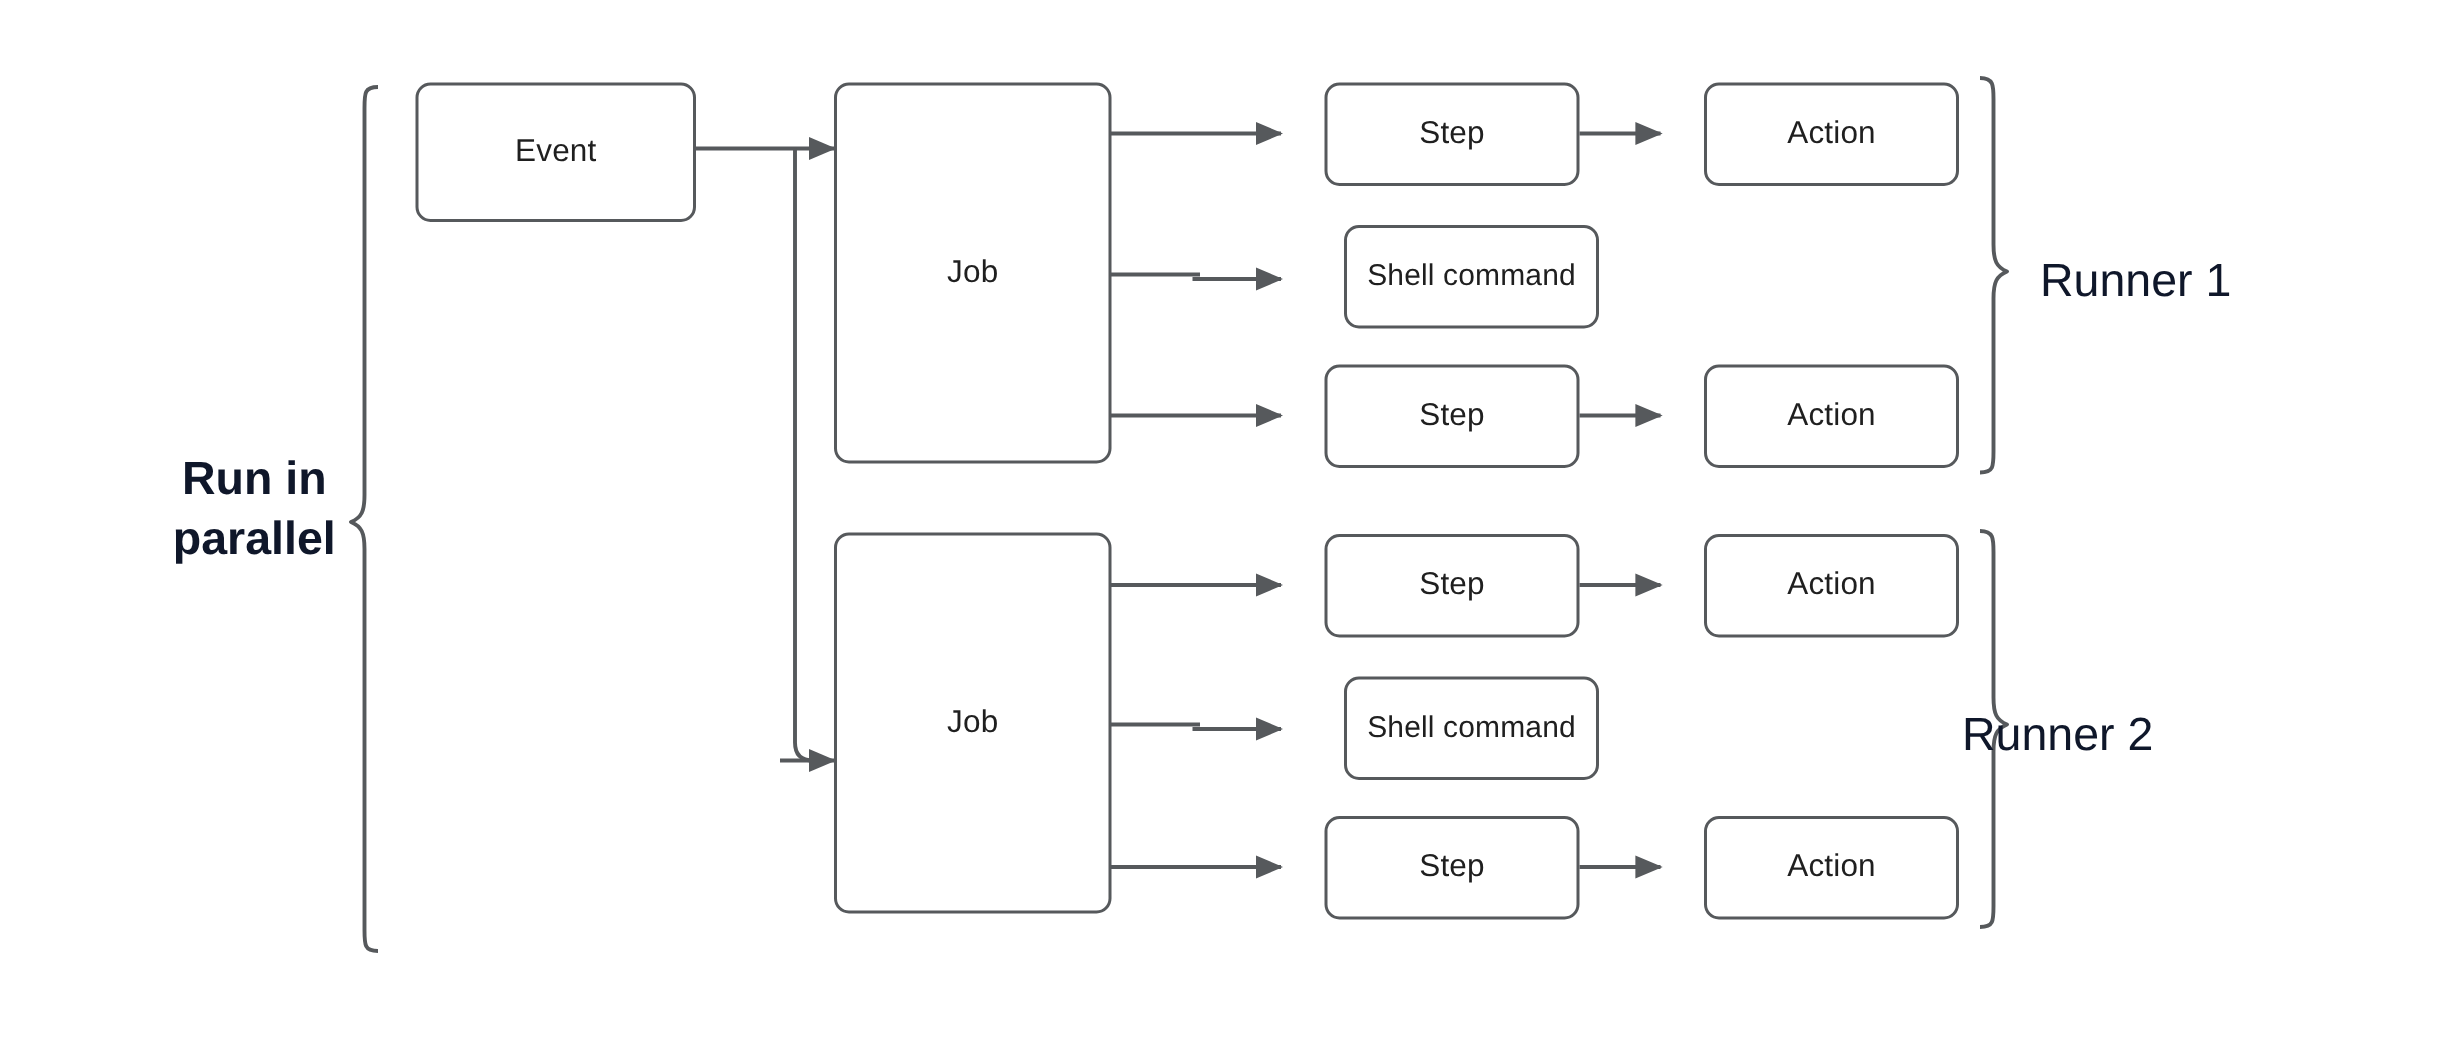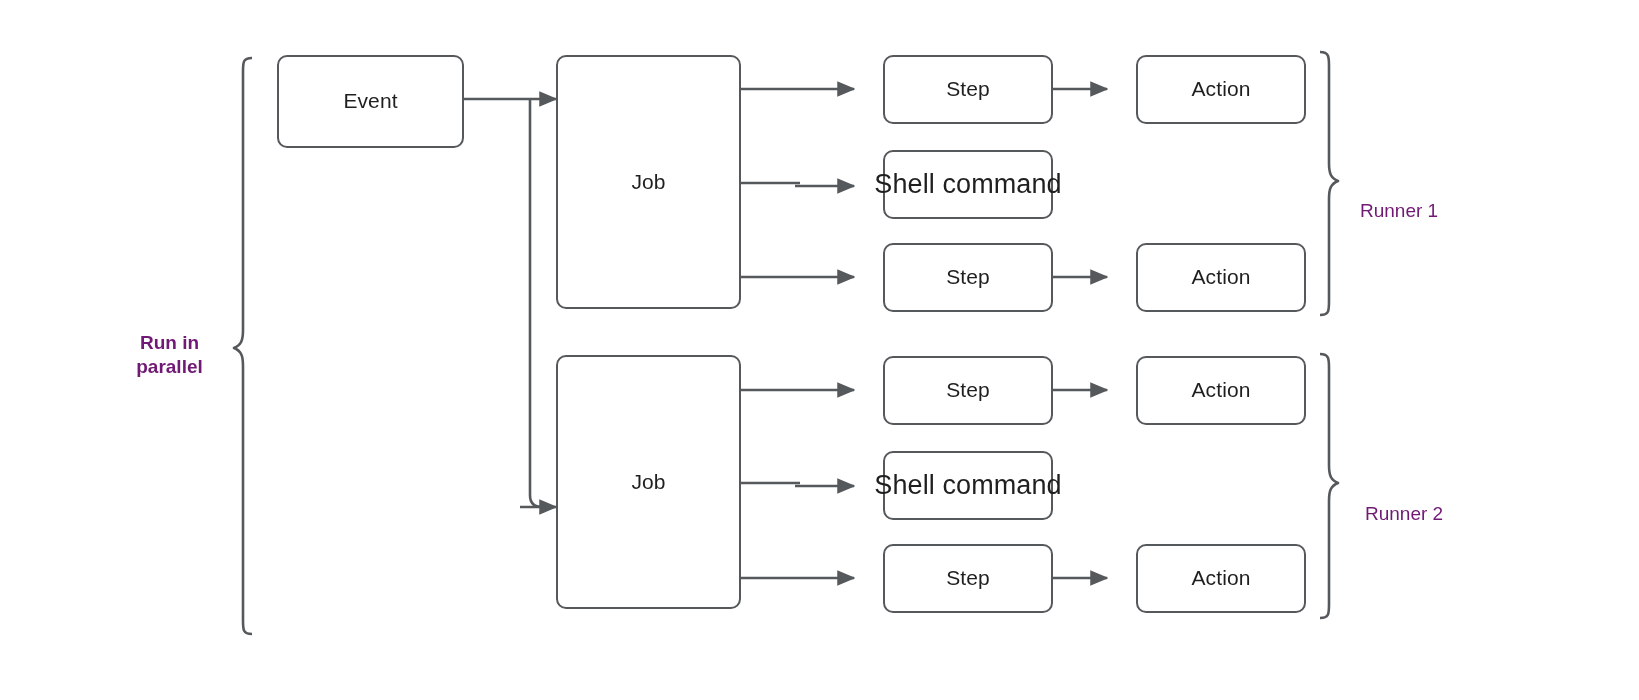--- a/index.html
+++ b/index.html
@@ -33,30 +33,30 @@
     display: flex;
     align-items: center;
     justify-content: center;
     color: #1f1f1f;
     font-size: 21px;
     line-height: 1.15;
     letter-spacing: 0.1px;
     white-space: nowrap;
   }
   .node-shell {
-    font-size: 27px;
+    font-size: 20px;
+    margin-left: 13px;
   }
   .side-label {
     position: absolute;
-    color: #701a75;
-    font-size: 19px;
+    color: #0f172a;
+    font-size: 31px;
     line-height: 1.28;
     white-space: pre-line;
     text-align: center;
-    margin-top: 32px;
   }
 </style>
 </head>
 <body>
 
 <div id="canvas">
 
   <svg id="svg-layer" viewBox="0 0 1639 700" xmlns="http://www.w3.org/2000/svg">
     <defs>
       <marker id="arrow" viewBox="0 0 10 10" refX="9.2" refY="5" markerWidth="7" markerHeight="7" orient="auto-start-reverse">
@@ -152,15 +152,15 @@
     <span>Shell command</span>
   </div>
 
   <div class="node" style="left:883px; top:544px; width:170px; height:69px;">
     <span>Step</span>
   </div>
   <div class="node" style="left:1136px; top:544px; width:170px; height:69px;">
     <span>Action</span>
   </div>
 
-  <div class="side-label" style="left:1365px; top:470px; width:170px; text-align:left;">Runner 2</div>
+  <div class="side-label" style="left:1308px; top:470px; width:170px; text-align:left;">Runner 2</div>
 
 </div>
 
 </body></html>

